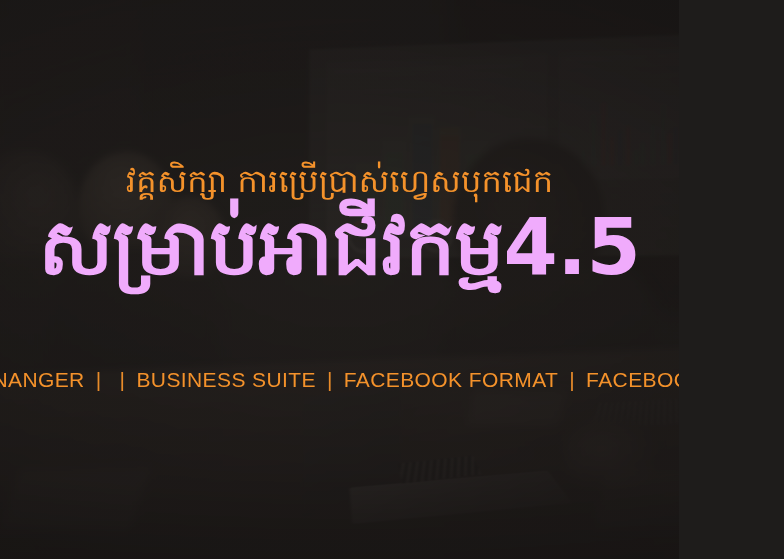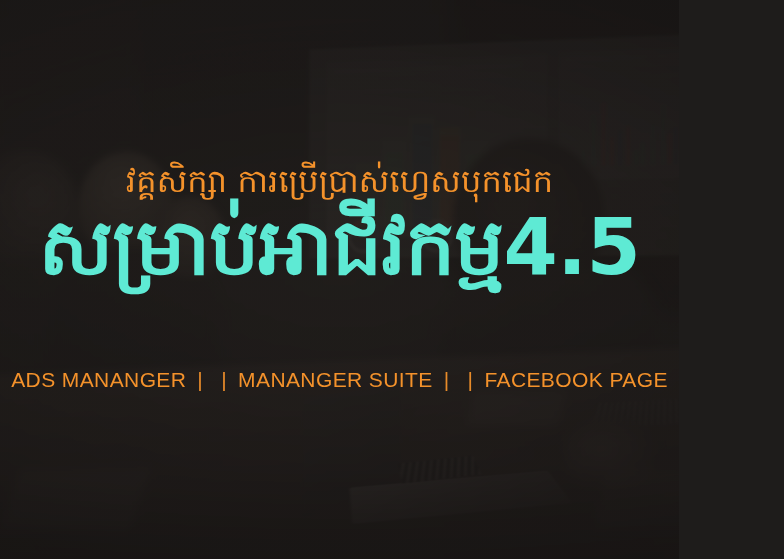--- a/index.html
+++ b/index.html
@@ -272,21 +272,21 @@
     font-size: 32px;
     line-height: 1.18;
     font-weight: 500;
     letter-spacing: .2px;
     white-space: nowrap;
     font-family: "DejaVu Sans", "Liberation Sans", sans-serif;
   }
 
   .headline-kh {
     margin-top: 4px;
-    color: #5eead4;
+    color: #f0abfc;
     font-size: 78px;
     line-height: 1.08;
     font-weight: 700;
     letter-spacing: -0.5px;
     white-space: nowrap;
     font-family: "DejaVu Sans", "Liberation Sans", sans-serif;
   }
 
   .topics {
     position: absolute;
@@ -405,20 +405,21 @@
   <div class="content">
 
     <div class="subtitle-kh">វគ្គសិក្សា ការប្រើប្រាស់ហ្វេសបុកជេក</div>
 
     <div class="headline-kh">សម្រាប់អាជីវកម្ម4.5</div>
 
     <div class="topics">
       <span class="topic-item">ADS MANANGER</span>
       <span class="topic-sep">|</span>
       <span class="topic-sep">|</span>
-      <span class="topic-item">MANANGER SUITE</span>
+      <span class="topic-item">BUSINESS SUITE</span>
       <span class="topic-sep">|</span>
+      <span class="topic-item">FACEBOOK FORMAT</span>
       <span class="topic-sep">|</span>
       <span class="topic-item">FACEBOOK PAGE</span>
     </div>
 
   </div>
 </div>
 
 </body></html>

